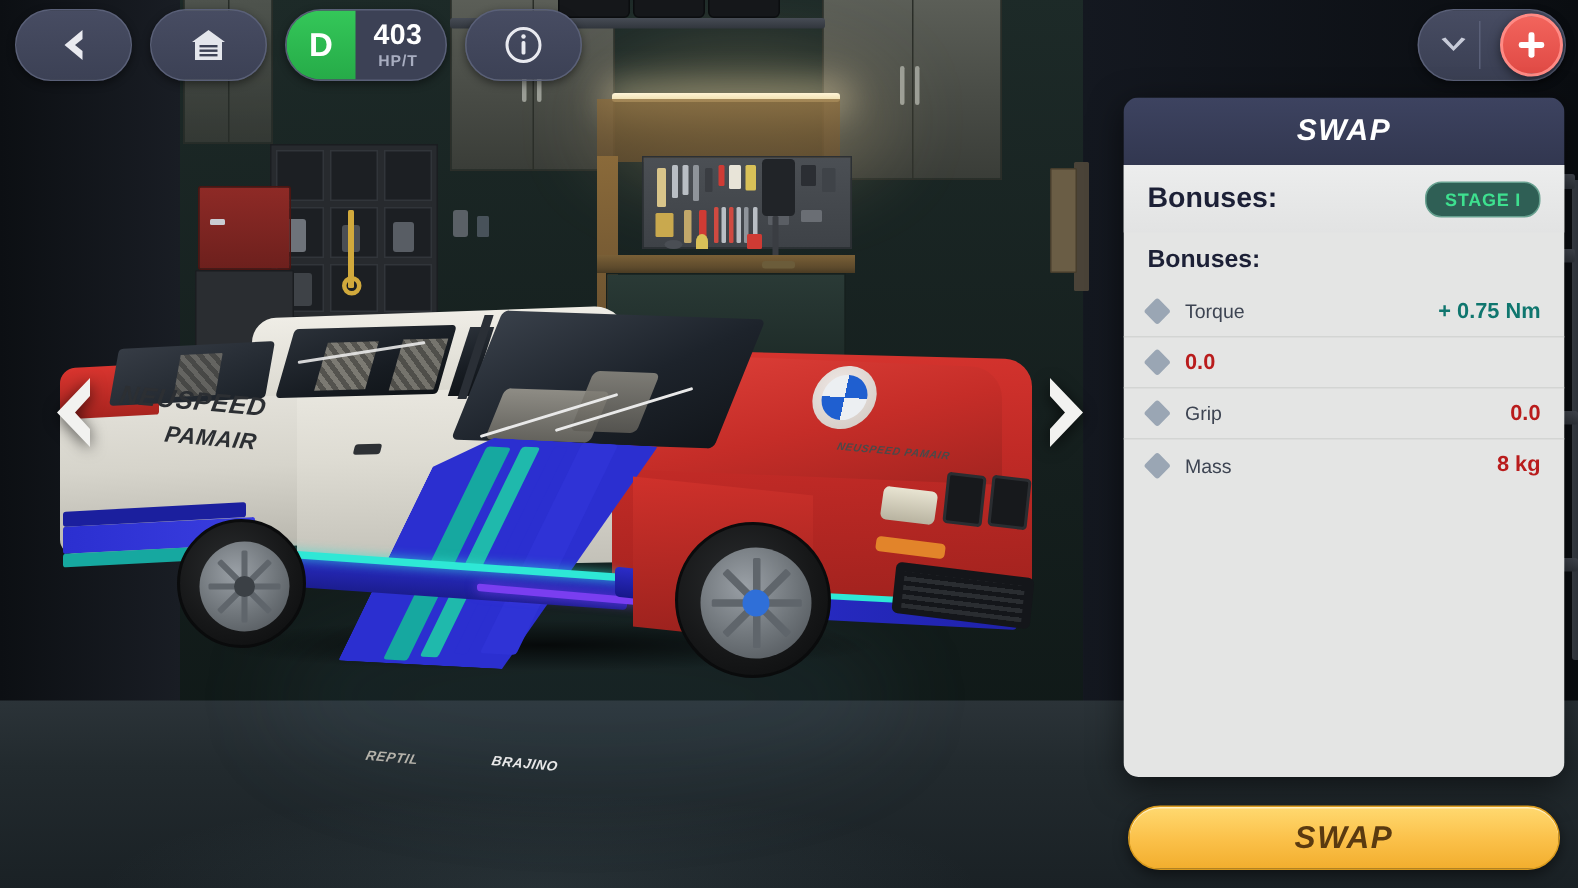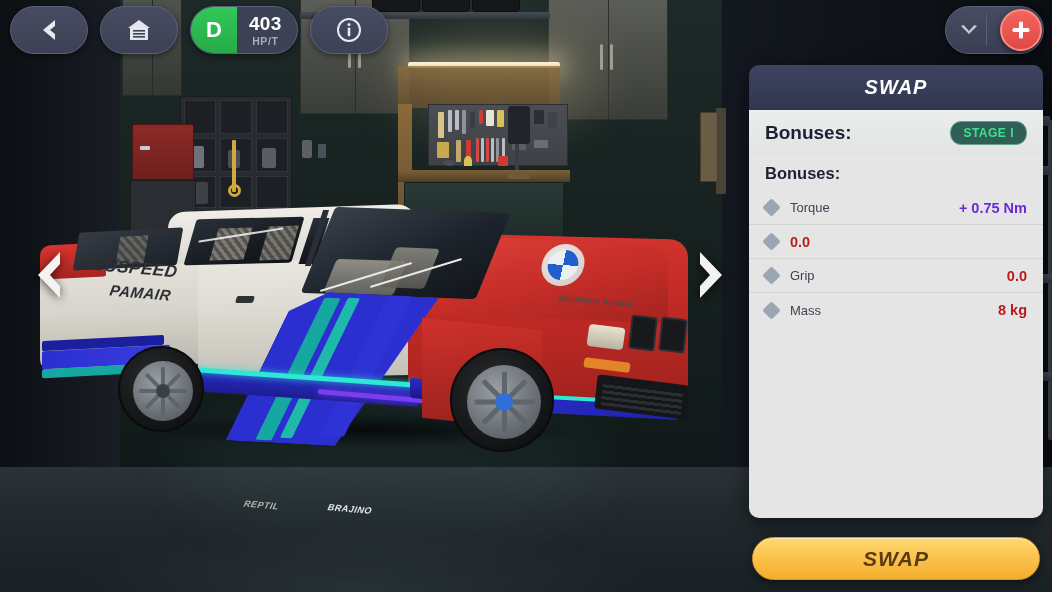--- a/index.html
+++ b/index.html
@@ -161,21 +161,21 @@
     padding:4px 12px; color:#3ee08f; font-size:12px; font-weight:700; letter-spacing:.5px; }
   .p-bon { padding:9px 16px 4px; }
   .p-bon-t { color:#1c2036; font-size:16.5px; font-weight:700; margin-bottom:4px; }
   .brow { display:flex; align-items:center; height:34px;
     border-bottom:1px solid #d3d5d3; padding:0 16px; }
   .brow:last-child { border-bottom:none; }
   .dia { width:13px; height:13px; background:#9aa6b4; transform:rotate(45deg);
     border-radius:2px; margin-right:12px; flex:0 0 auto; }
   .bname { color:#3d4452; font-size:13px; flex:1; }
   .bval { font-size:14.5px; font-weight:700; color:#b91c1c; }
-  .bval.pos { color:#6d28d9; }
+  .bval.pos { color:#0f766e; }
 
   #swapbtn { position:absolute; left:752px; top:537px; width:288px; height:43px;
     border-radius:22px; background:linear-gradient(180deg,#ffd970 0%,#fbc14a 52%,#f2ae2e 100%);
     border:1px solid #d99a1d; display:flex; align-items:center; justify-content:center;
     cursor:pointer; box-shadow:0 3px 9px rgba(0,0,0,.5), inset 0 1px 0 rgba(255,255,255,.55); }
   #swapbtn span { color:#5a3a10; font-size:21px; font-weight:700; font-style:italic; letter-spacing:1px; }
 
   
   #stages { position:absolute; left:0; bottom:0; width:749px; height:115px; }
 </style>

